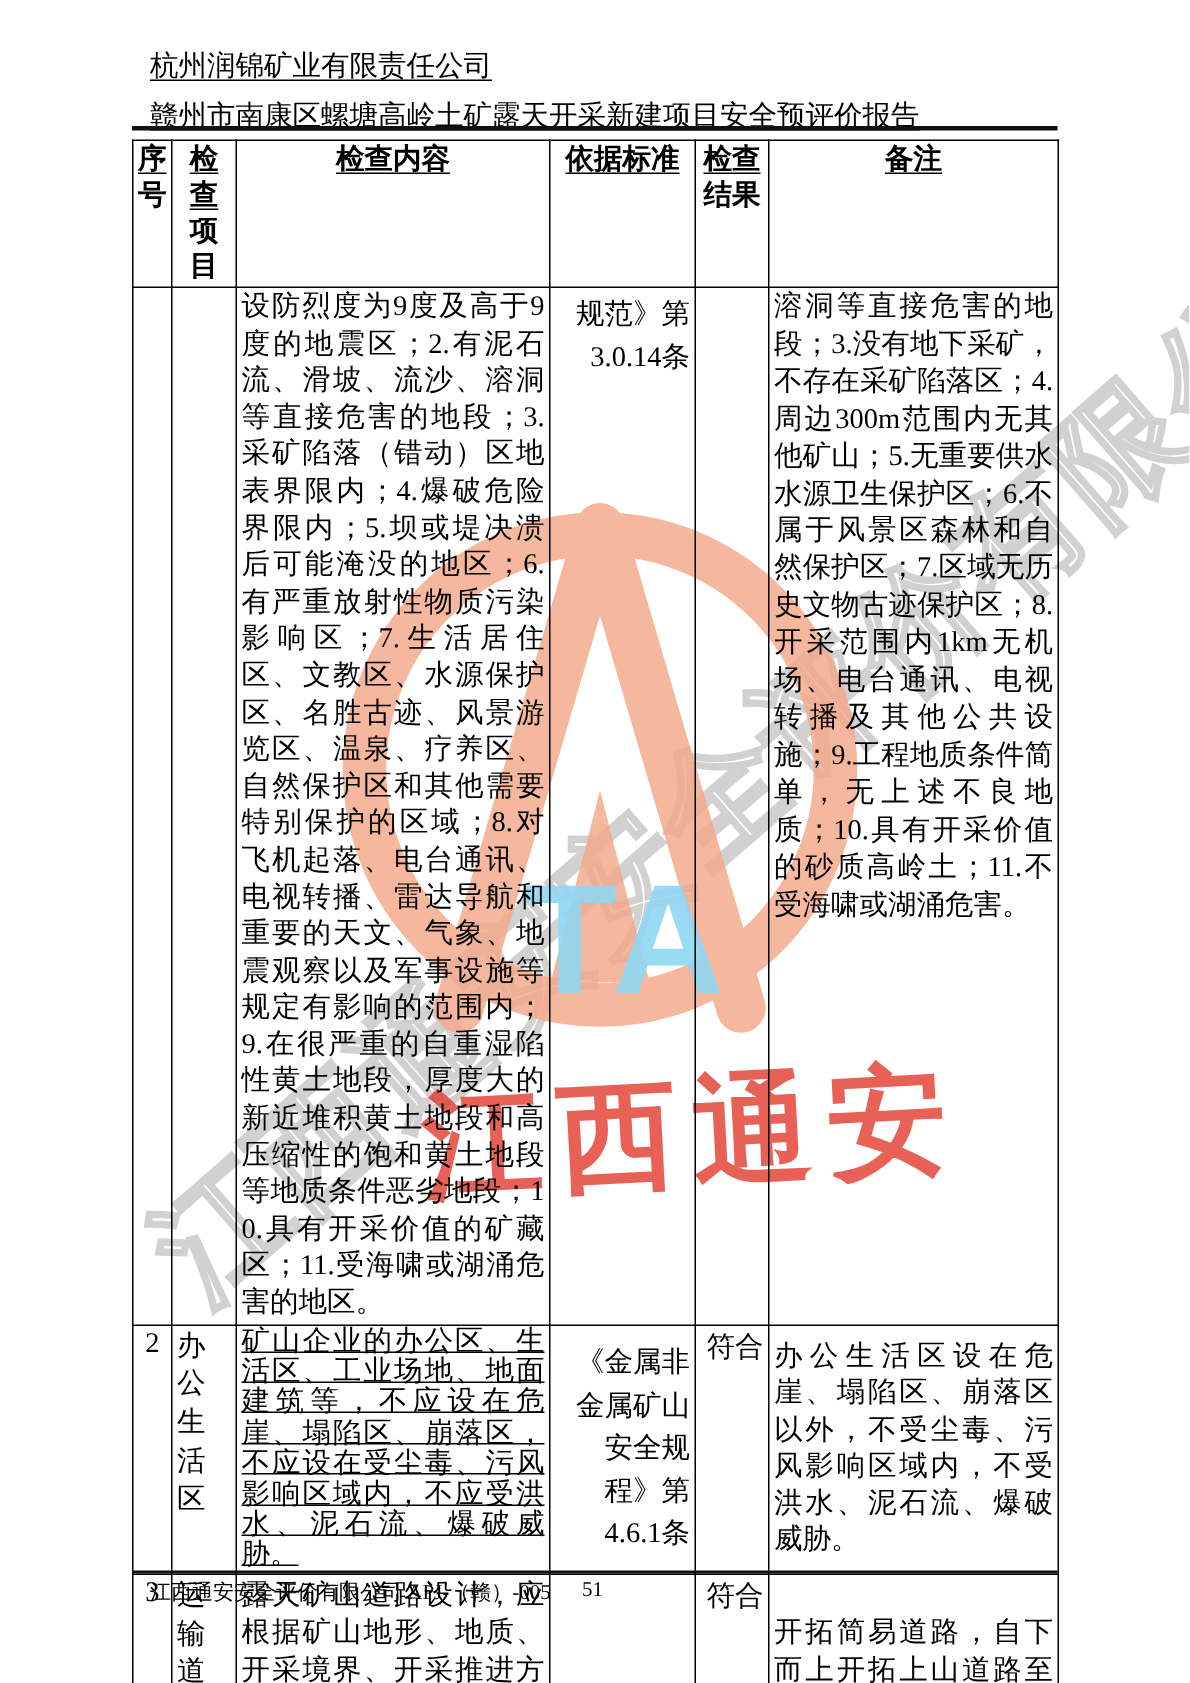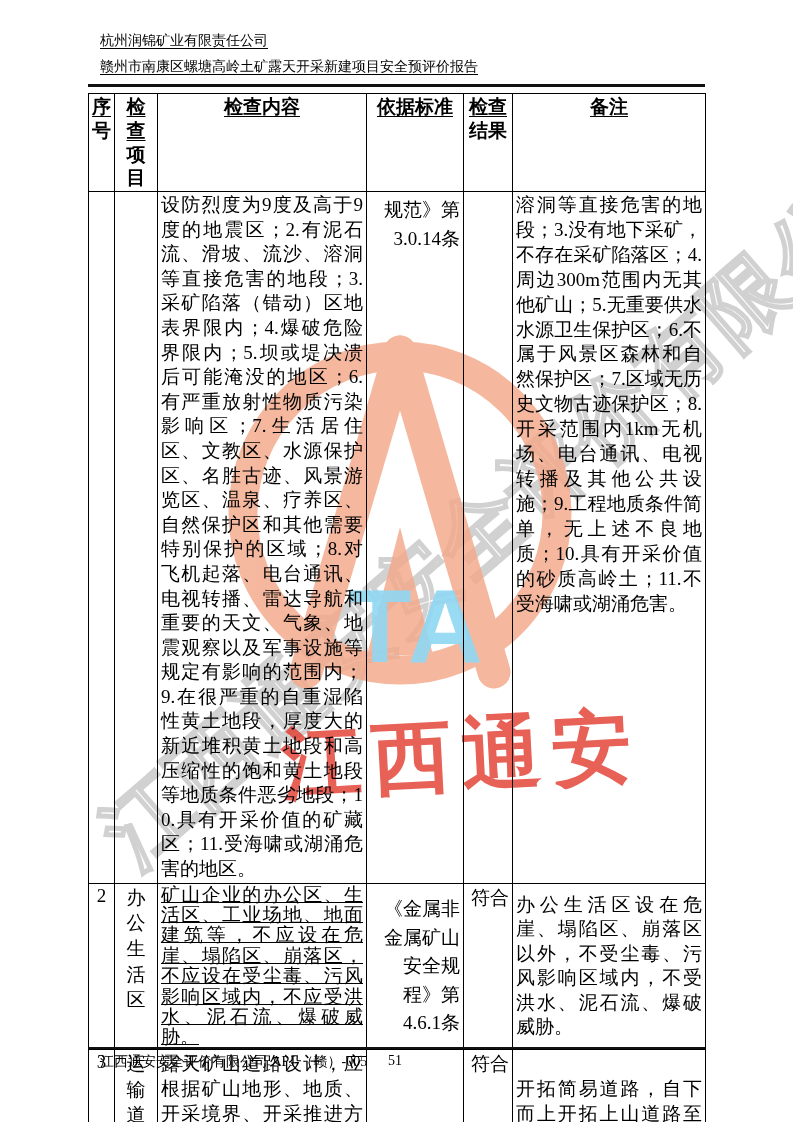--- a/index.html
+++ b/index.html
@@ -3,37 +3,37 @@
 <meta charset="utf-8">
 <style>
   html,body{margin:0;padding:0;}
   body{
     width:793px;height:1122px;position:relative;overflow:hidden;
     background:#ffffff;
     font-family:"Liberation Serif","DejaVu Serif",serif;
     color:#000;
   }
   
-  .doc-header{position:absolute;left:88px;top:30px;width:617px;font-size:14px;line-height:1.55;}
+  .doc-header{position:absolute;left:88px;top:30px;width:617px;font-size:19px;line-height:1.55;}
   .doc-header .h-line1{display:block;padding-left:12px;}
   .doc-header .h-line2{display:flex;justify-content:space-between;padding-left:12px;margin-top:4px;}
   .doc-header .u{text-decoration:underline;text-underline-offset:3px;}
   .header-rule{position:absolute;left:88px;top:84px;width:617px;height:2.5px;background:#111;}
   
   table.check{position:absolute;left:88px;top:93px;border-collapse:collapse;table-layout:fixed;width:617px;}
   table.check td,table.check th{
     border:1.5px solid #000;padding:1px 3px;vertical-align:top;
     font-size:19px;overflow:hidden;
   }
   th.hd{font-weight:bold;vertical-align:middle;text-align:center;line-height:1.25;font-size:19px;}
   th.hd .l1{text-decoration:underline;text-underline-offset:3px;}
   th.hd span{display:block;}
   th.hd span:empty{display:none;}
   td.c-no{text-align:center;vertical-align:middle;}
-  td.c-item{text-align:center;vertical-align:middle;word-break:break-all;line-height:1.35;font-size:19px;padding:1px;}
+  td.c-item{vertical-align:middle;word-break:break-all;line-height:1.35;font-size:19px;padding:1px;}
   td.c-content{text-align:justify;text-justify:inter-character;word-break:break-all;font-size:19px;}
   td.c-standard{text-align:right;font-size:19px;line-height:1.5;}
   td.c-result{text-align:right;vertical-align:middle;font-size:19px;}
   td.c-remark{text-align:justify;text-justify:inter-character;word-break:break-all;font-size:19px;}
   tr.r1 td.c-content{line-height:24.6px;}
   tr.r1 td.c-remark{line-height:24.9px;}
   tr.r1 td.c-standard{vertical-align:top;padding-top:4px;}
   tr.r2 td.c-content{line-height:20.4px;text-decoration:underline;}
   tr.r2 td.c-remark{vertical-align:middle;line-height:24.5px;margin-left:47px;}
   tr.r2 td.c-standard{vertical-align:middle;}

